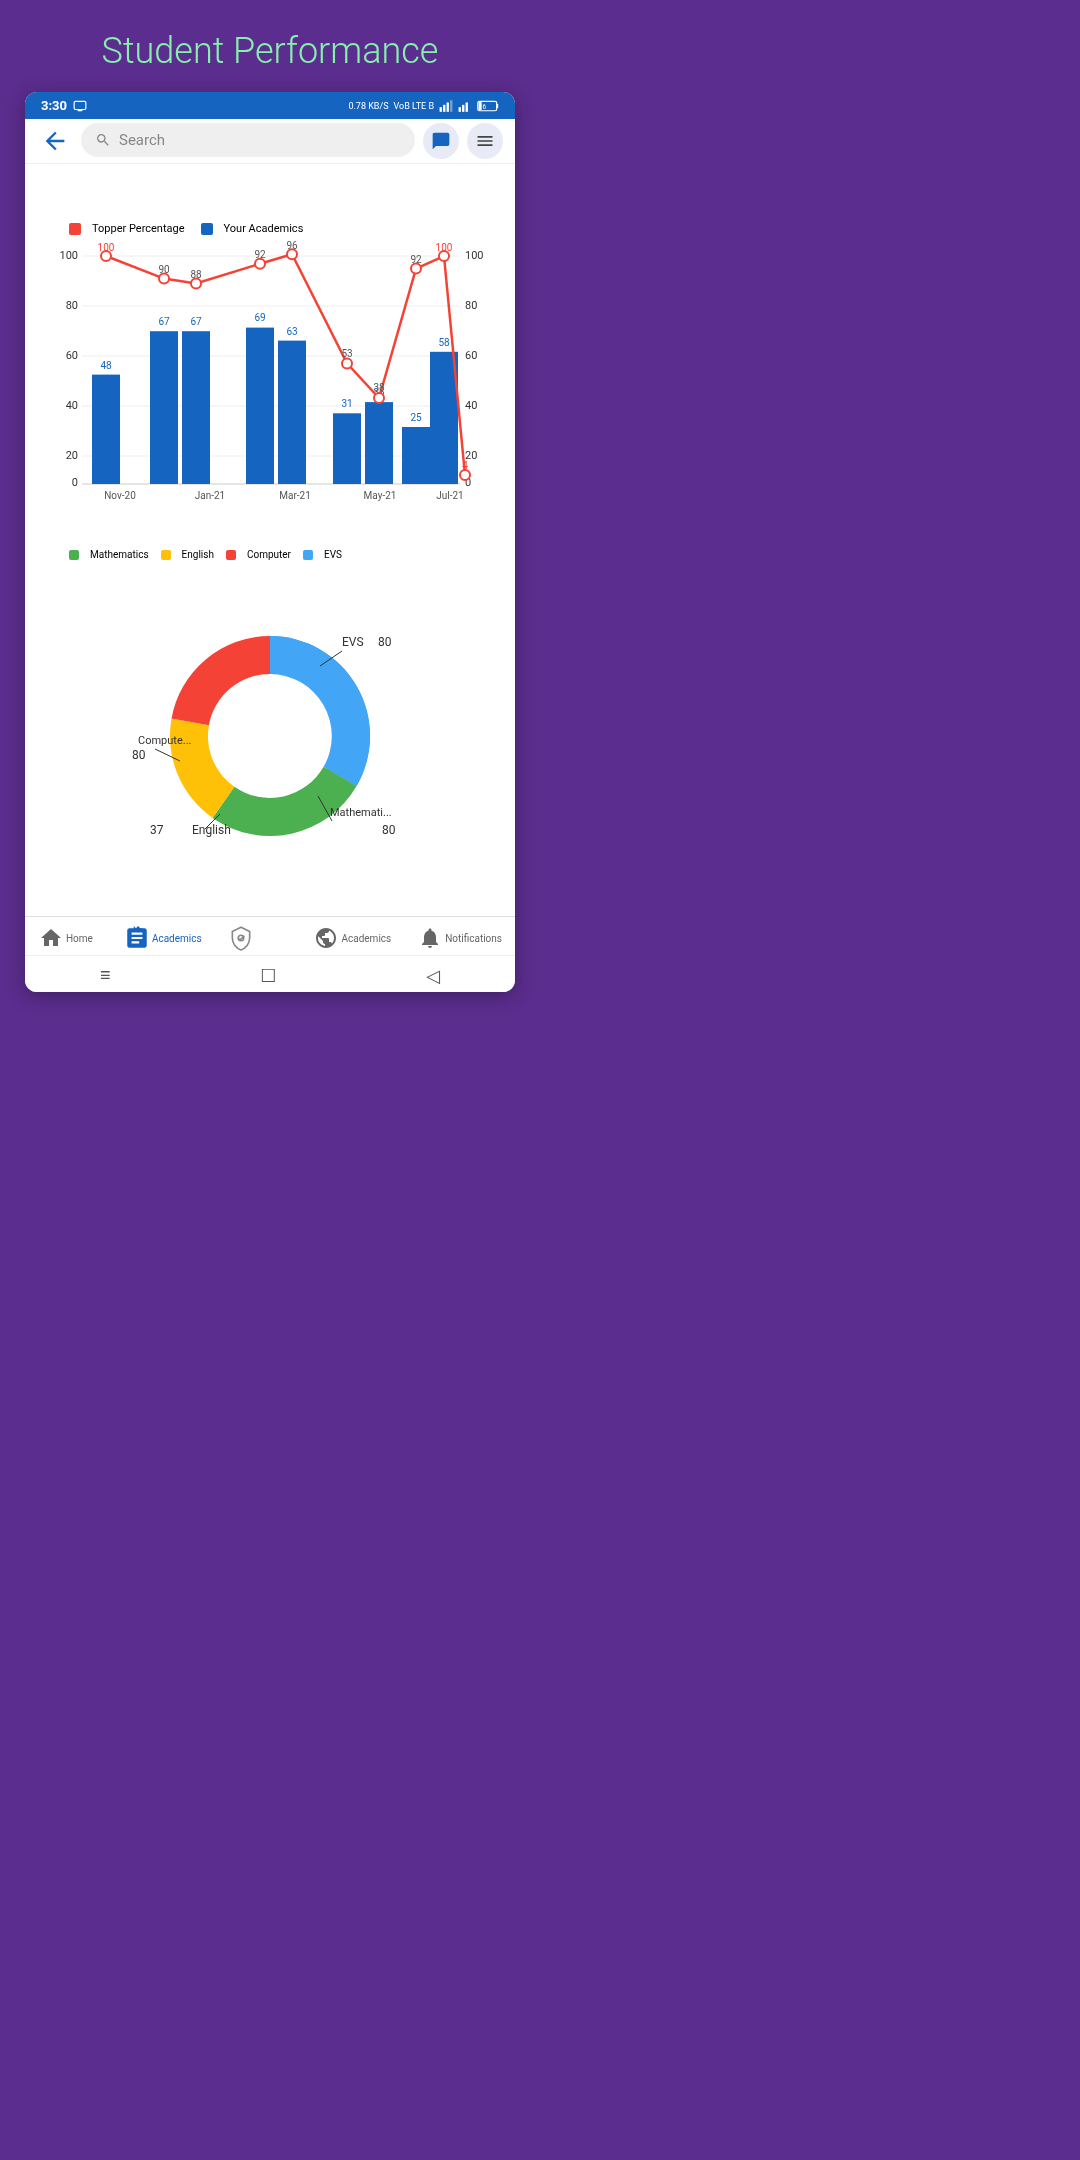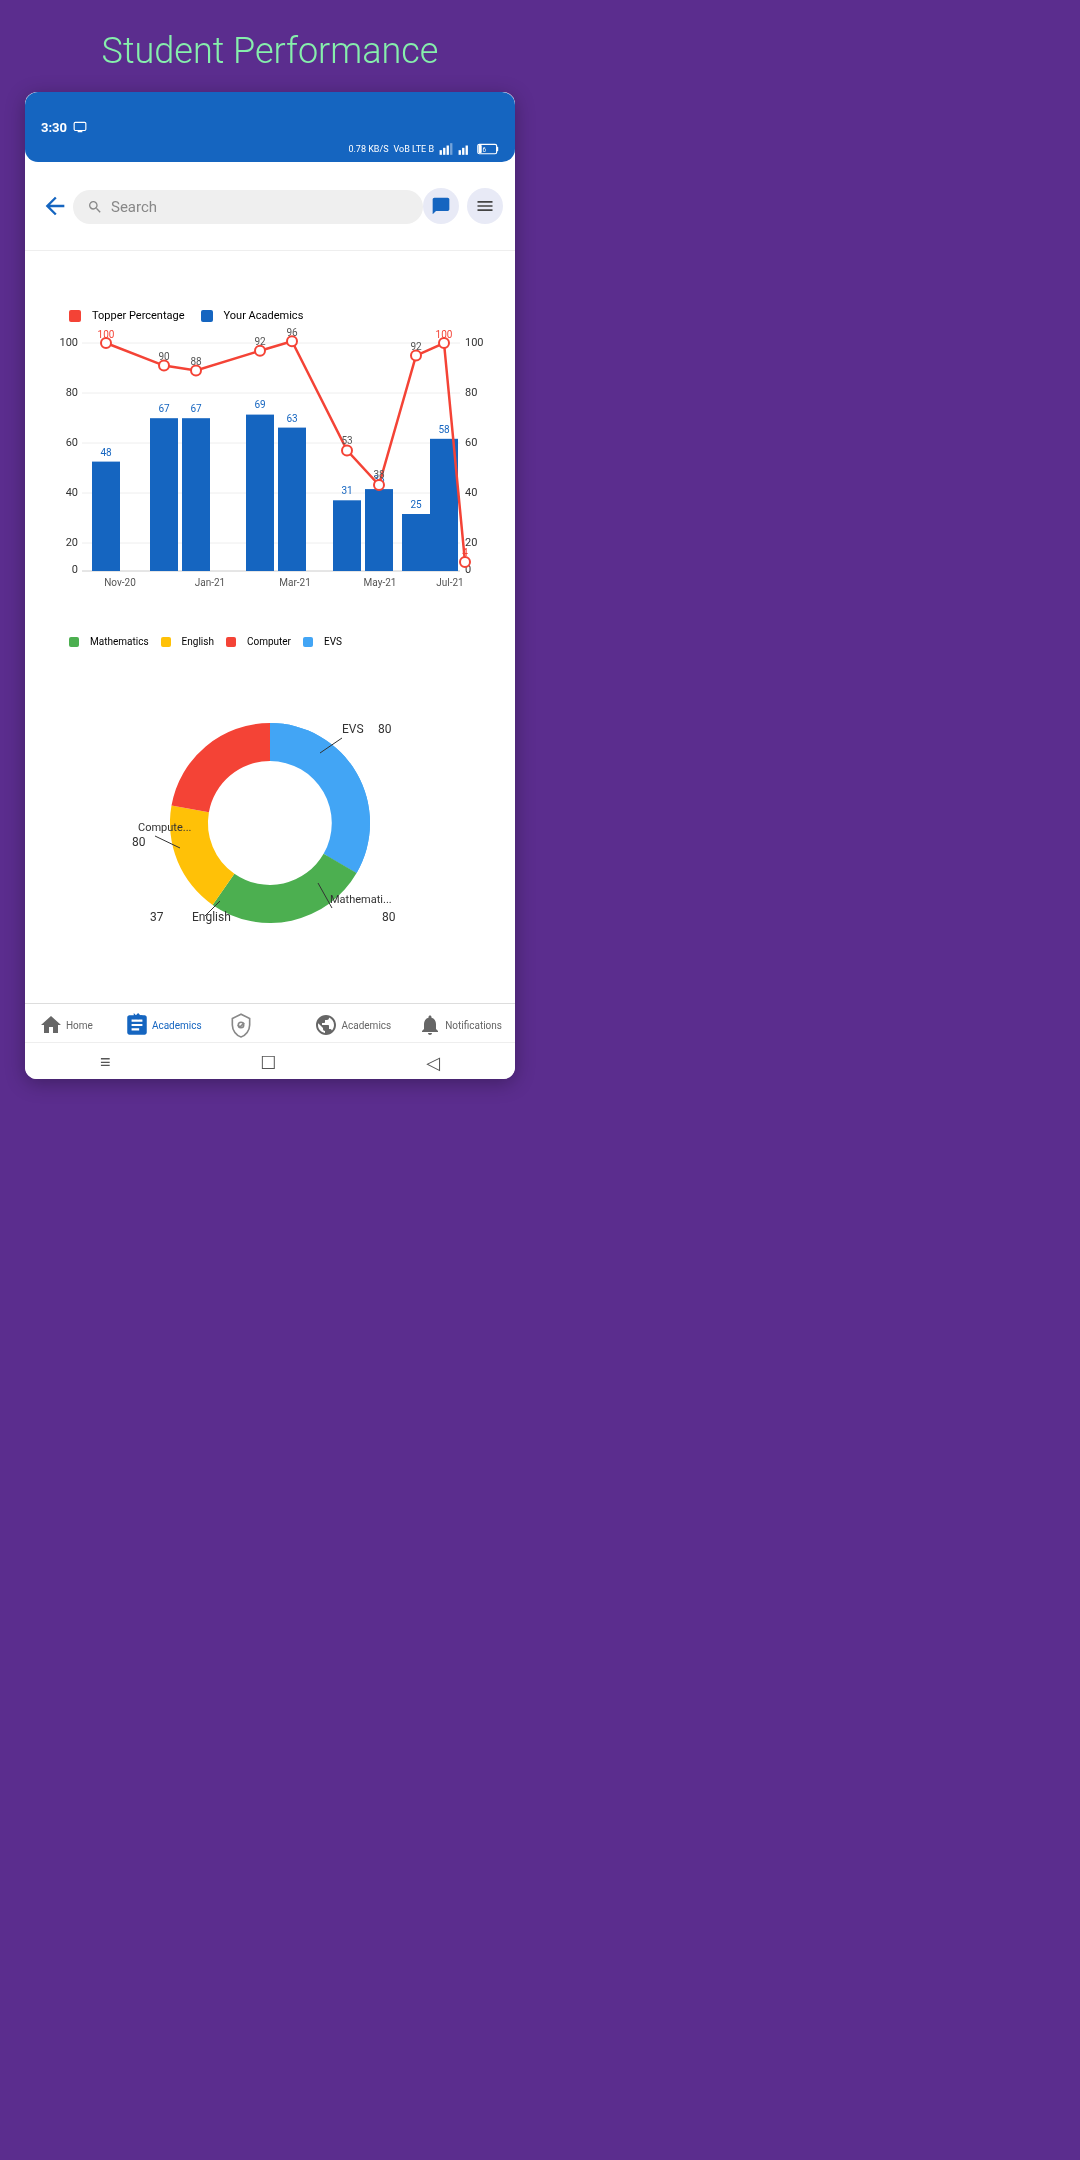--- a/index.html
+++ b/index.html
@@ -30,30 +30,29 @@
       box-shadow: 0 4px 20px rgba(0,0,0,0.3);
     }
     .status-bar {
       background: #1565c0;
       padding: 6px 16px;
       display: flex;
       justify-content: space-between;
       align-items: center;
       color: white;
       font-size: 11px;
-      border-radius: 13px;
     }
     .status-left { font-weight: bold; font-size: 13px; display: flex; align-items: center; gap: 6px; }
-    .status-right { display: flex; align-items: center; gap: 5px; font-size: 10px; margin-top: 44px; }
+    .status-right { display: flex; align-items: center; gap: 5px; font-size: 10px; }
     .toolbar {
       background: white;
-      padding: 26px 12px;
-      display: flex;
-      align-items: flex-end;
-      gap: 0;
+      padding: 4px 12px;
+      display: flex;
+      align-items: flex-start;
+      gap: 8px;
       border-bottom: 1px solid #eee;
     }
     .back-btn {
       width: 36px; height: 36px;
       display: flex; align-items: center; justify-content: center;
       cursor: pointer;
     }
     .back-btn svg { width: 28px; height: 28px; fill: #1565c0; }
     .search-bar {
       flex: 1;

